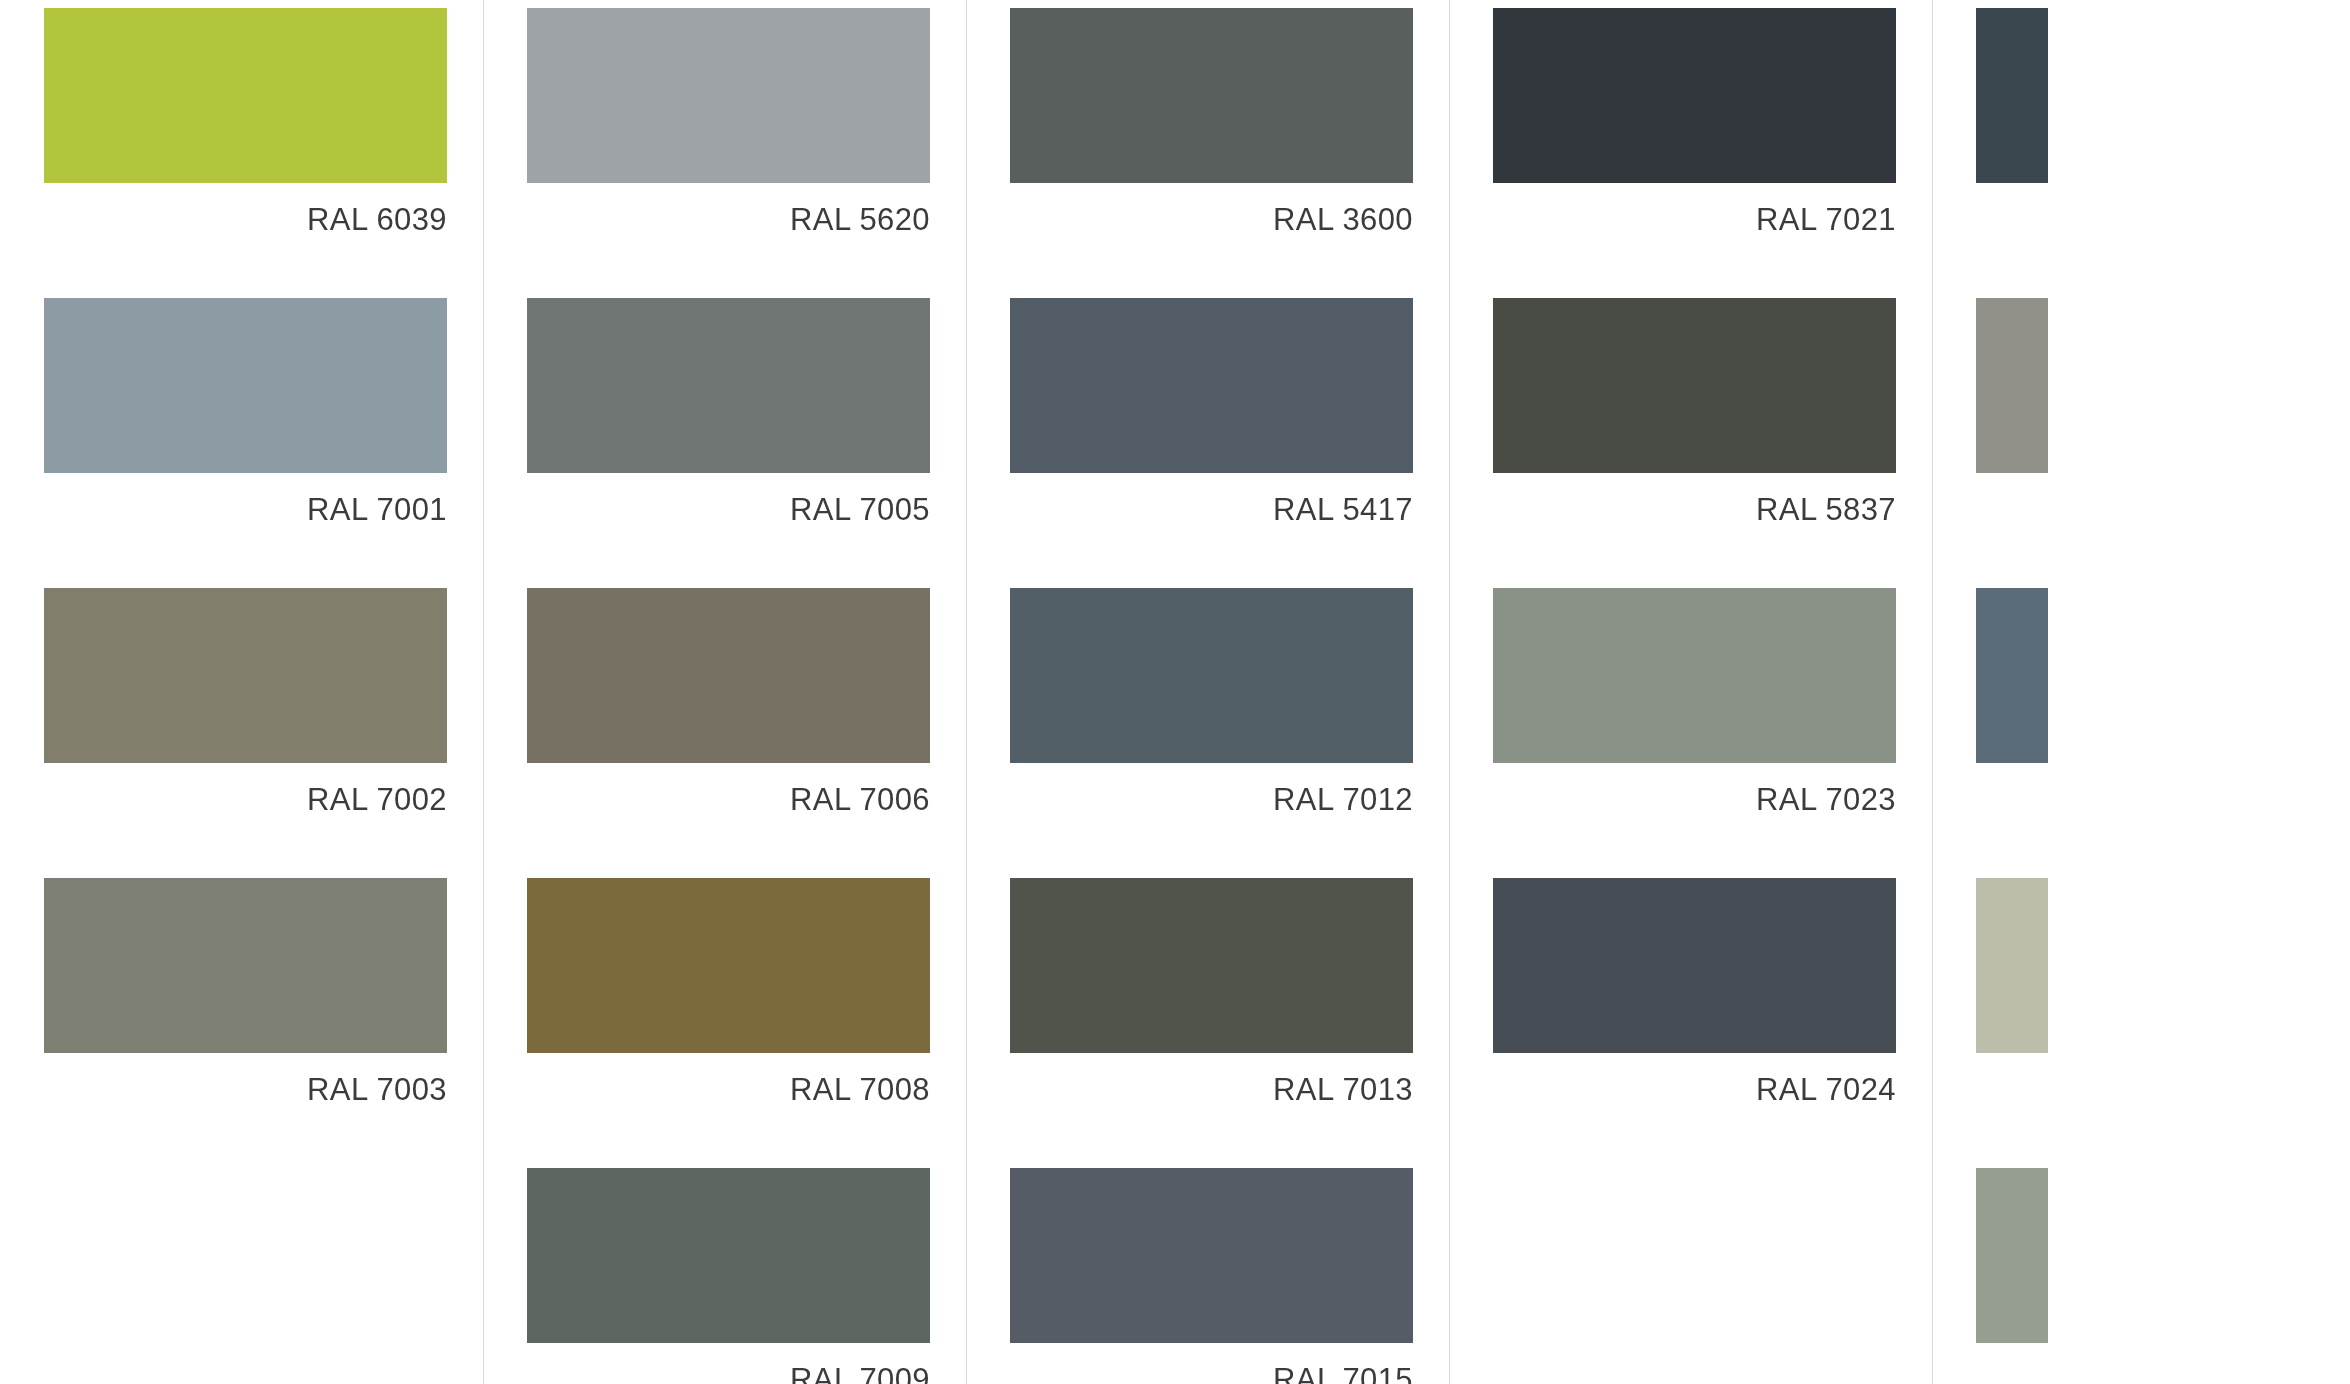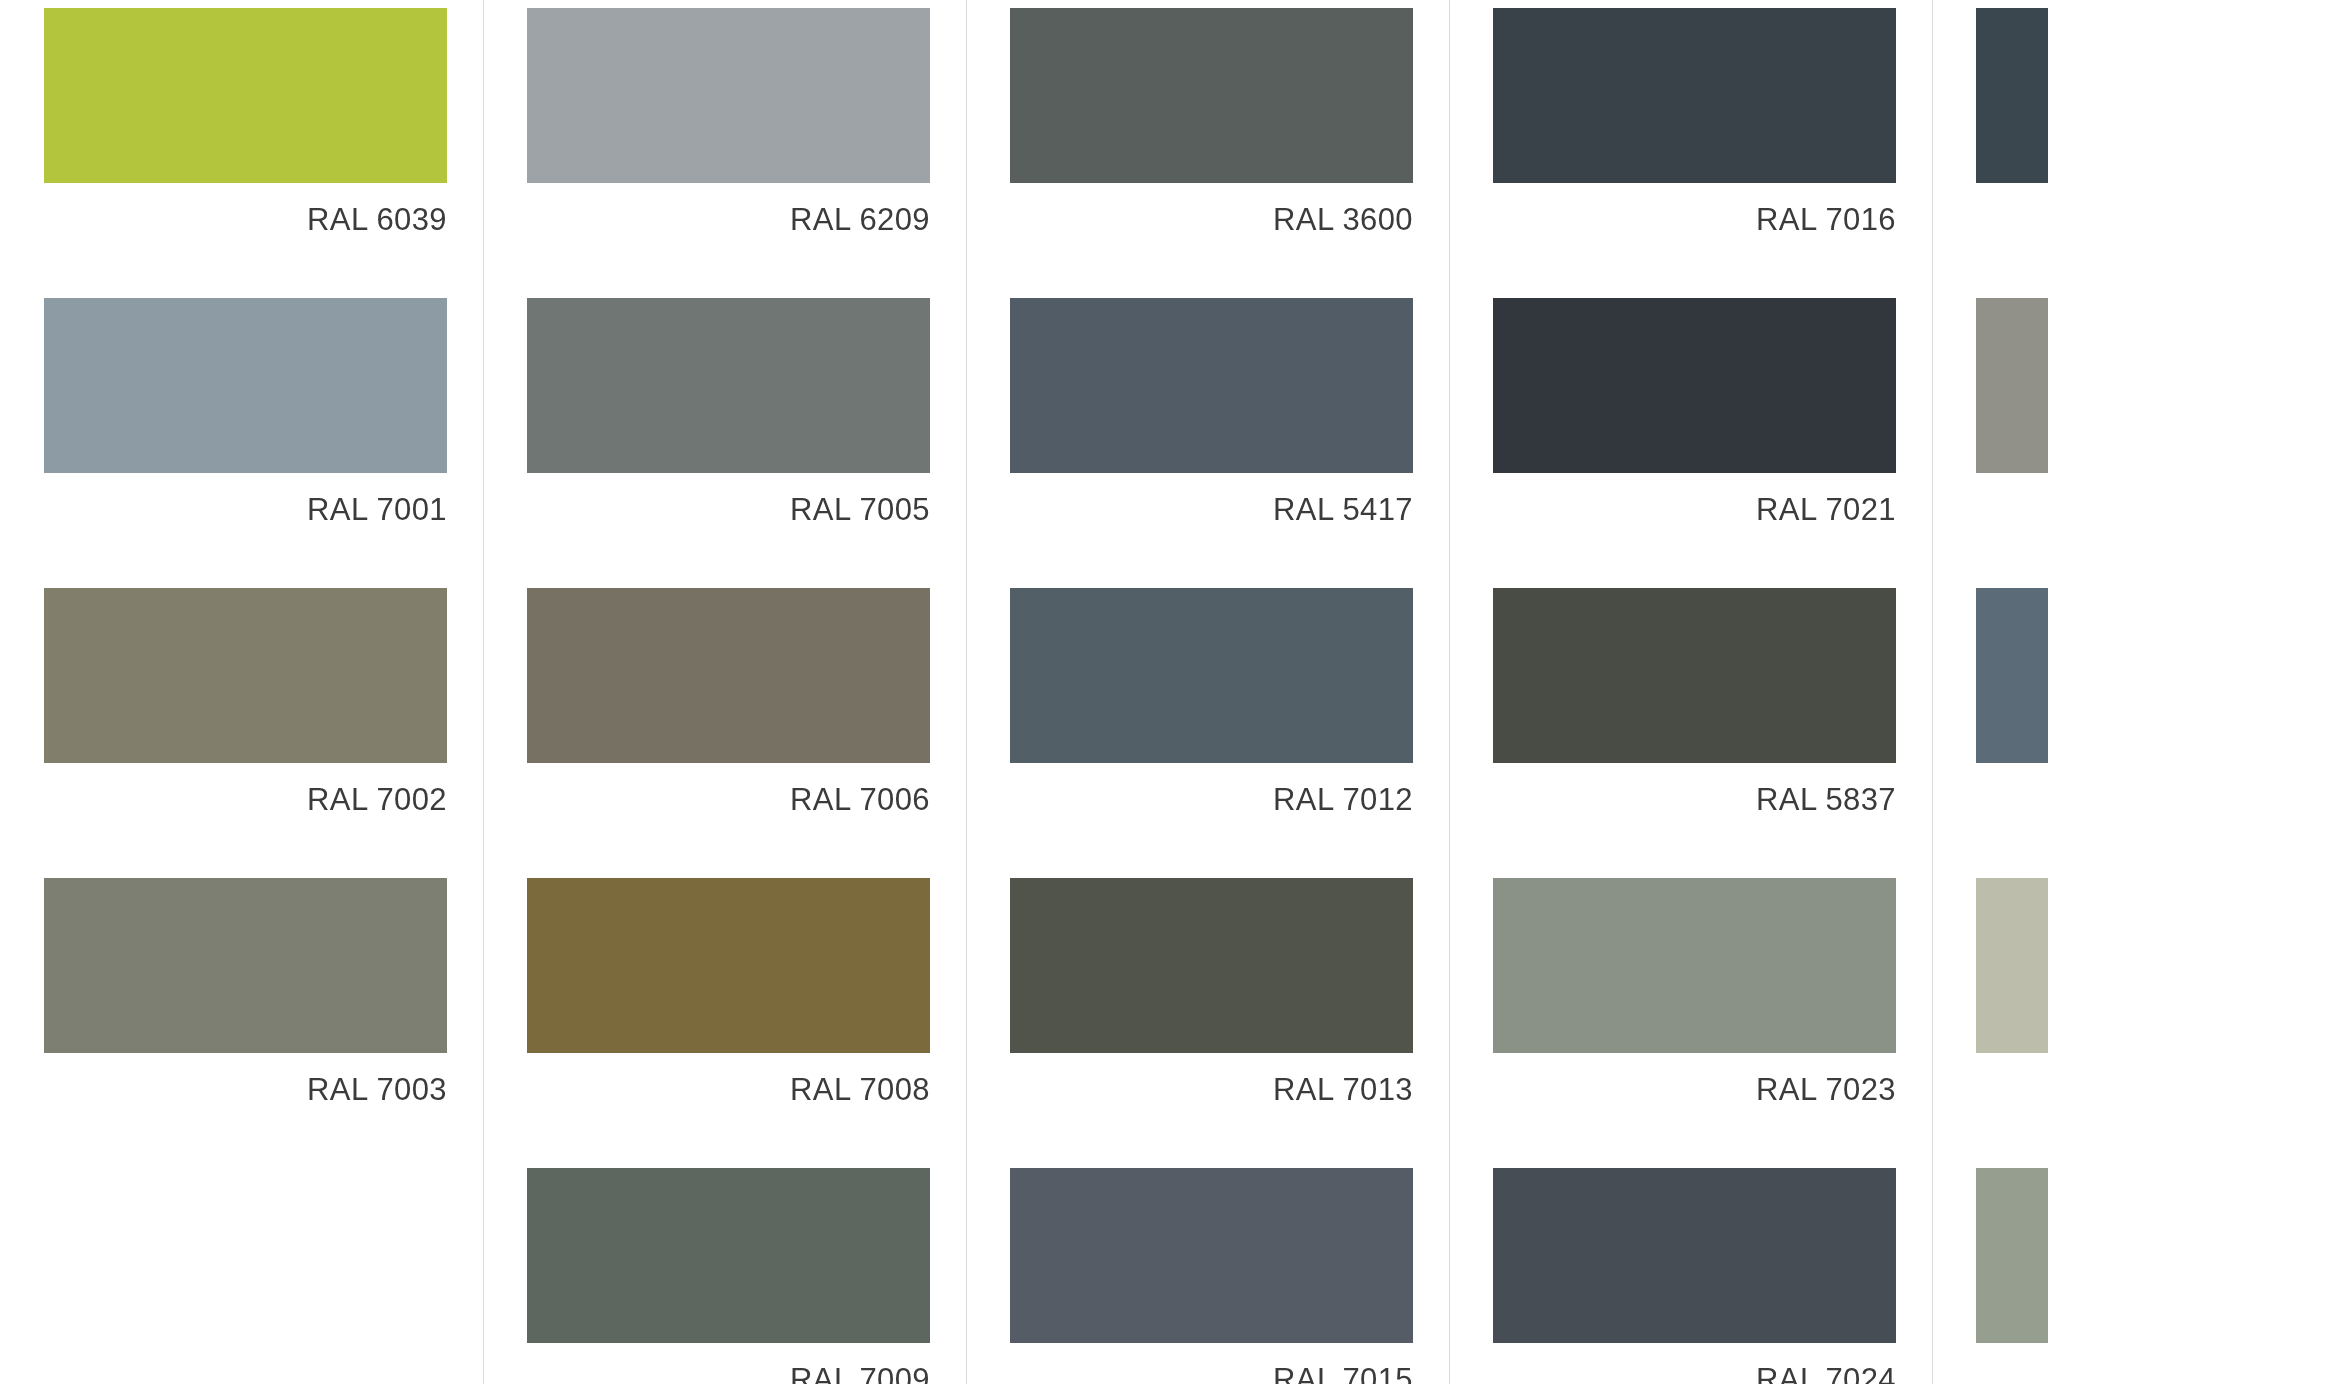--- a/index.html
+++ b/index.html
@@ -115,21 +115,21 @@
           <div class="swatch" style="background-color: rgb(125, 127, 114);"></div>
           <div class="swatch-label">RAL 7003</div>
         </div>
       </div>
     </div>
 
     <div class="column">
       <div class="cells">
         <div class="cell">
           <div class="swatch" style="background-color: rgb(158, 163, 168);"></div>
-          <div class="swatch-label">RAL 6209</div>
+          <div class="swatch-label">RAL 5620</div>
         </div>
         <div class="cell">
           <div class="swatch" style="background-color: rgb(111, 118, 115);"></div>
           <div class="swatch-label">RAL 7005</div>
         </div>
         <div class="cell">
           <div class="swatch" style="background-color: rgb(119, 113, 99);"></div>
           <div class="swatch-label">RAL 7006</div>
         </div>
         <div class="cell">
@@ -164,24 +164,20 @@
         <div class="cell">
           <div class="swatch" style="background-color: rgb(85, 92, 101);"></div>
           <div class="swatch-label">RAL 7015</div>
         </div>
       </div>
     </div>
 
     <div class="column">
       <div class="cells">
         <div class="cell">
-          <div class="swatch" style="background-color: rgb(57, 65, 73);"></div>
-          <div class="swatch-label">RAL 7016</div>
-        </div>
-        <div class="cell">
           <div class="swatch" style="background-color: rgb(50, 55, 62);"></div>
           <div class="swatch-label">RAL 7021</div>
         </div>
         <div class="cell">
           <div class="swatch" style="background-color: rgb(72, 76, 69);"></div>
           <div class="swatch-label">RAL 5837</div>
         </div>
         <div class="cell">
           <div class="swatch" style="background-color: rgb(138, 145, 135);"></div>
           <div class="swatch-label">RAL 7023</div>

